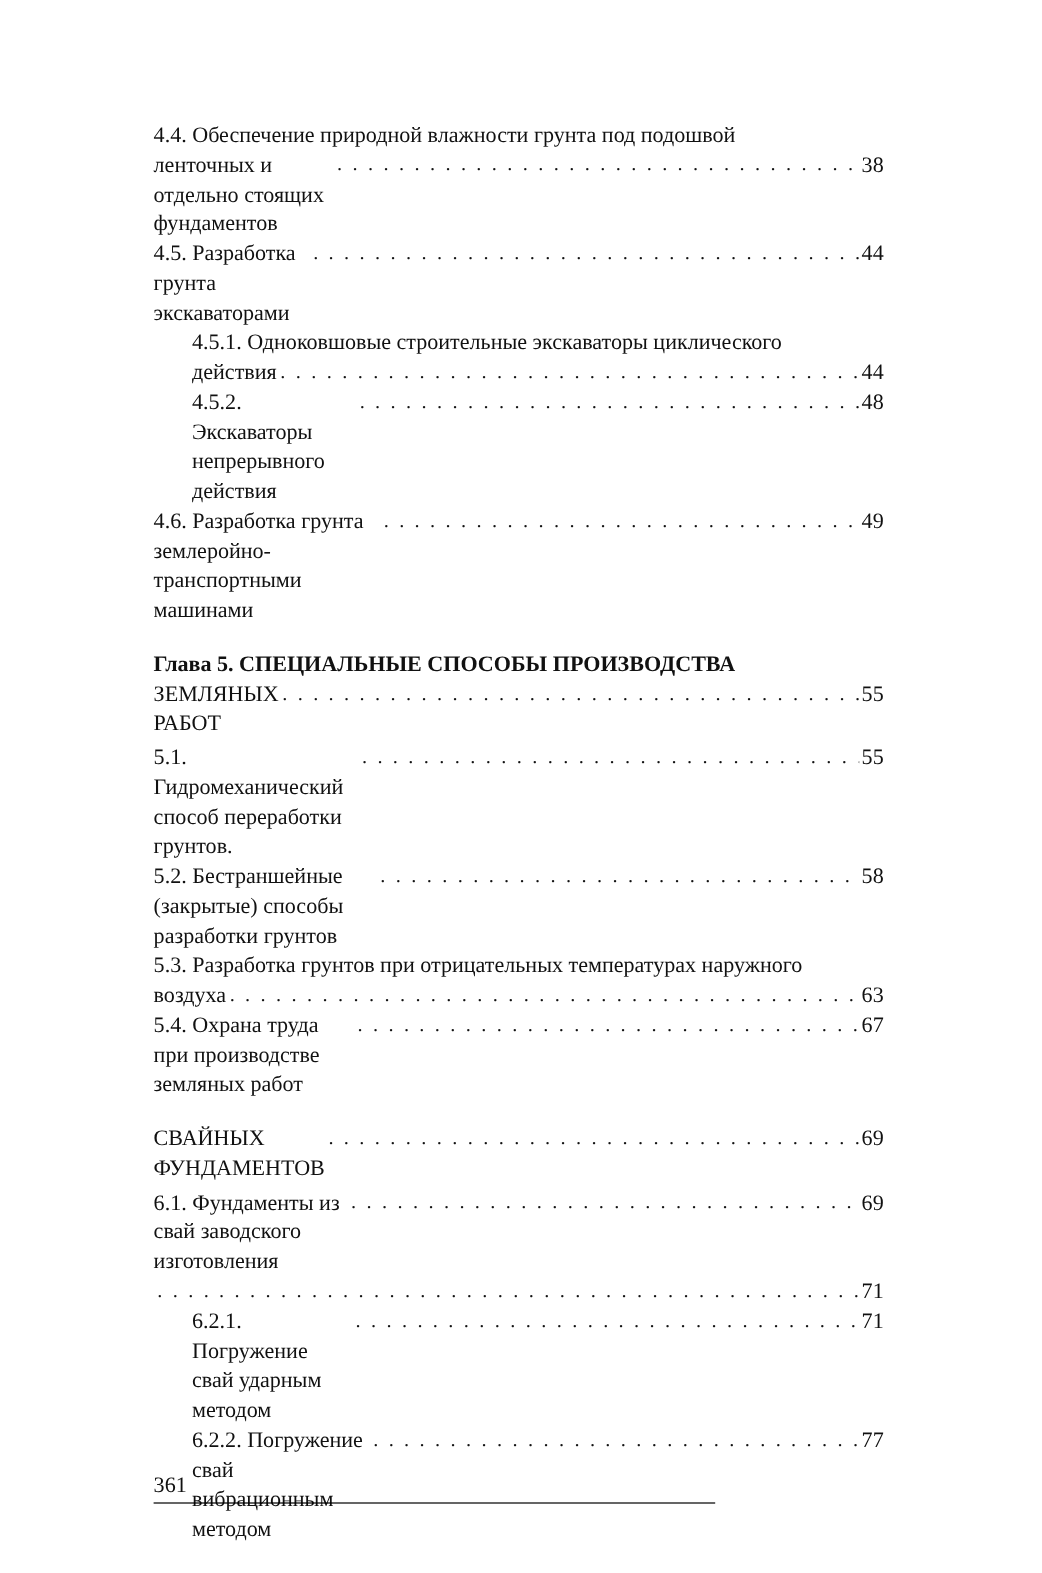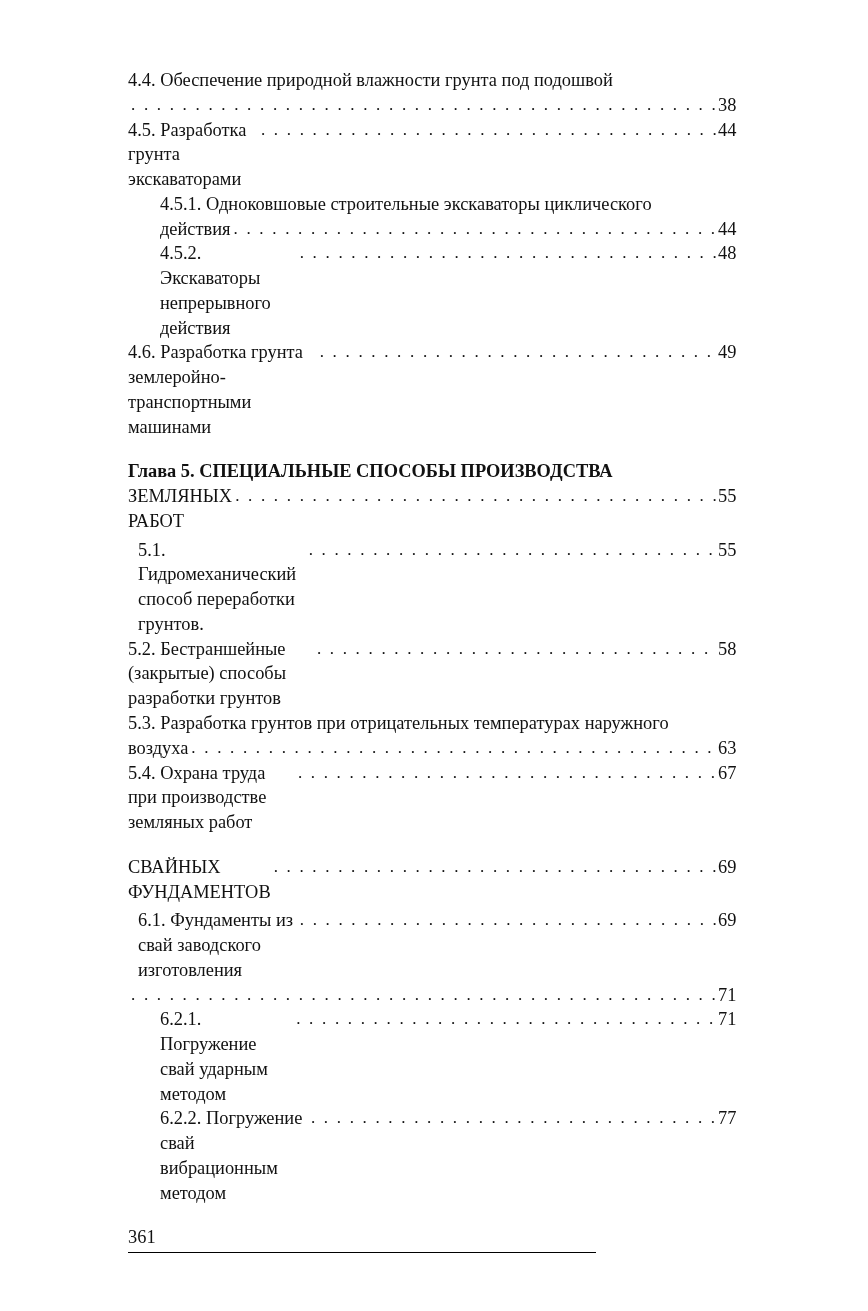--- a/index.html
+++ b/index.html
@@ -11,21 +11,21 @@
     height: 1311px;
     background: #ffffff;
     font-family: "Liberation Serif", serif;
     color: #111111;
   }
   .page {
     position: relative;
     width: 724px;
     height: 1311px;
     box-sizing: border-box;
-    padding: 68px 128px 0 128px;
+    padding: 100px 128px 0 128px;
   }
   .toc {
     width: 612px;
   }
   .entry {
     display: flex;
     align-items: baseline;
     font-size: 18.4px;
     line-height: 1.345;
     width: 100%;
@@ -49,21 +49,21 @@
     white-space: nowrap;
     min-width: 22px;
   }
   .lvl1 { padding-left: 0; }
   .lvl2 { padding-left: 32px; }
   .chapter {
     font-weight: bold;
     margin-top: 20px;
   }
   .chapter .entry { font-weight: normal; }
-  .after-chapter { margin-top: 4px; margin-left: 10px; }
+  .after-chapter { margin-top: 4px; }
   .multiline {
     display: block;
     font-size: 18.4px;
     line-height: 1.345;
   }
   .footer {
     position: absolute;
     left: 128px;
     right: 128px;
     bottom: 58px;
@@ -77,20 +77,21 @@
   .pgnum { padding-right: 4px; }
 </style>
 </head>
 <body>
 
 <div class="page">
   <div class="toc" id="toc-root">
       <div class="lvl1">
         <div class="multiline">4.4. Обеспечение природной влажности грунта под подошвой</div>
         <div class="entry">
+          <span class="txt">ленточных и отдельно стоящих фундаментов</span>
           <span class="leader">. . . . . . . . . . . . . . . . . . . . . . . . . . . . . . . . . . . . . . . . . . . . . . . . . . . . . . . . . . . . . . . . . . . . . . . . . . . . . . . . </span>
           <span class="pg">38</span>
         </div>
       </div>
       <div class="lvl1">
         <div class="entry">
           <span class="txt">4.5. Разработка грунта экскаваторами</span>
           <span class="leader">. . . . . . . . . . . . . . . . . . . . . . . . . . . . . . . . . . . . . . . . . . . . . . . . . . . . . . . . . . . . . . . . . . . . . . . . . . . . . . . . </span>
           <span class="pg">44</span>
         </div>

